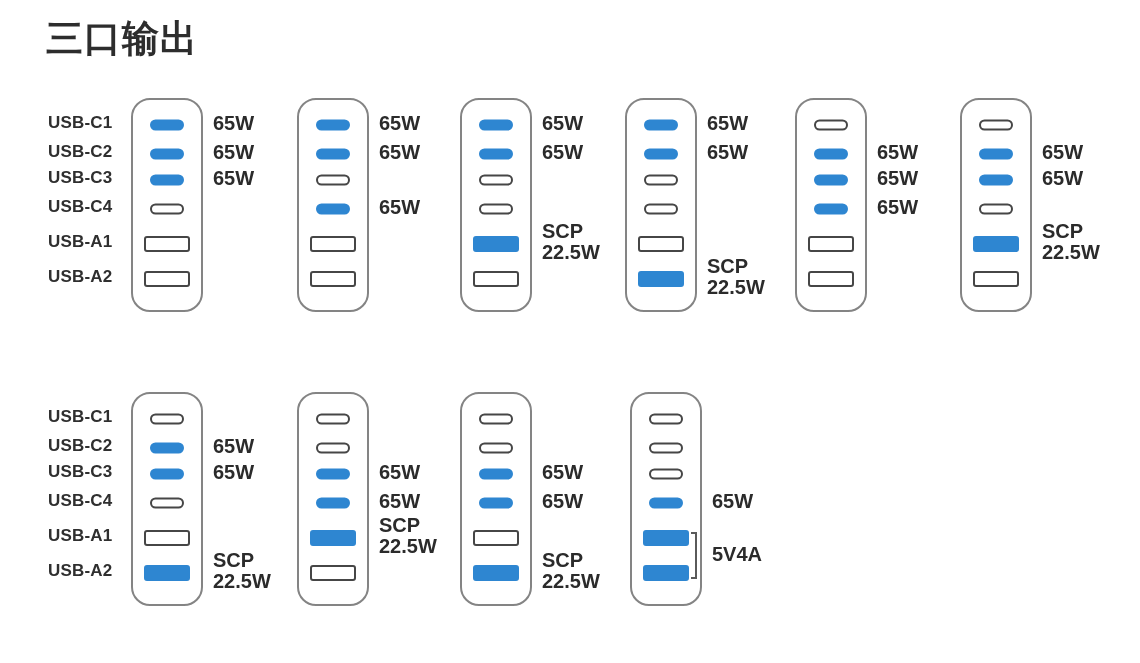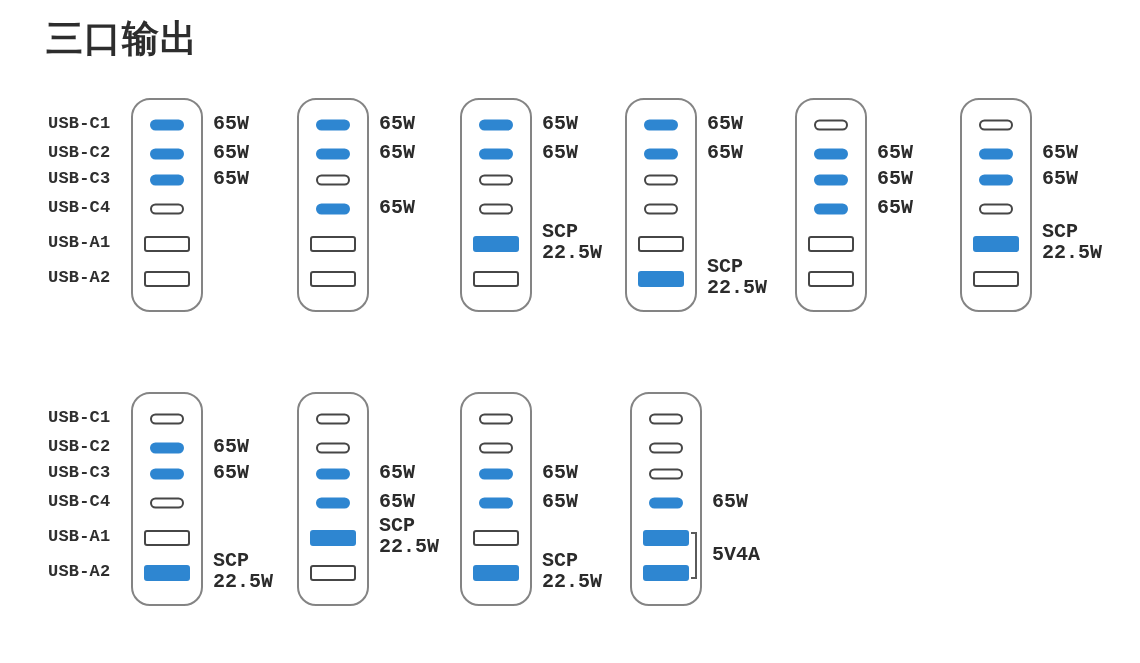--- a/index.html
+++ b/index.html
@@ -1,20 +1,20 @@
 <!DOCTYPE html>
 <html style="--blue: #2E86D1;"><head>
 <meta charset="utf-8">
 <style>
   html,body{margin:0;padding:0;background:#ffffff;}
   #canvas{
     position:relative;
     width:1140px;height:663px;
     background:#ffffff;
-    font-family:Liberation Mono, monospace;
+    font-family:Liberation Sans, sans-serif;
     overflow:hidden;
   }
   .page-title{
     position:absolute;left:46px;top:14px;
     font-size:37px;font-weight:bold;color:#2d2d2d;
     letter-spacing:1px;
   }
   .port-name{
     position:absolute;
     transform:translateY(-50%);

